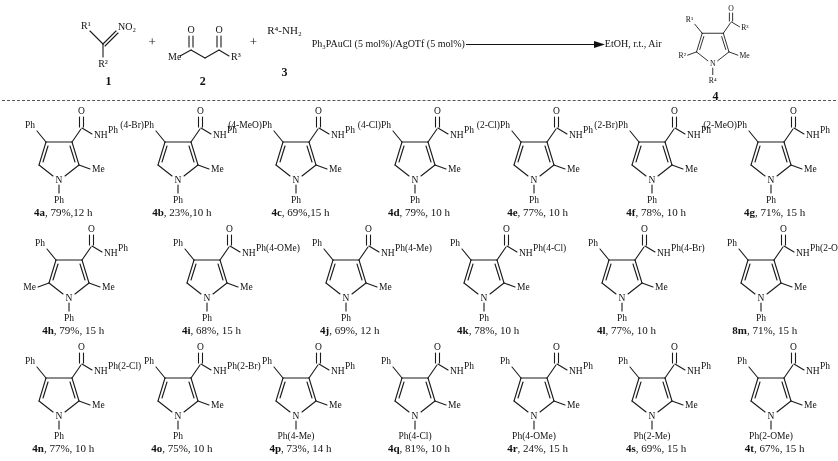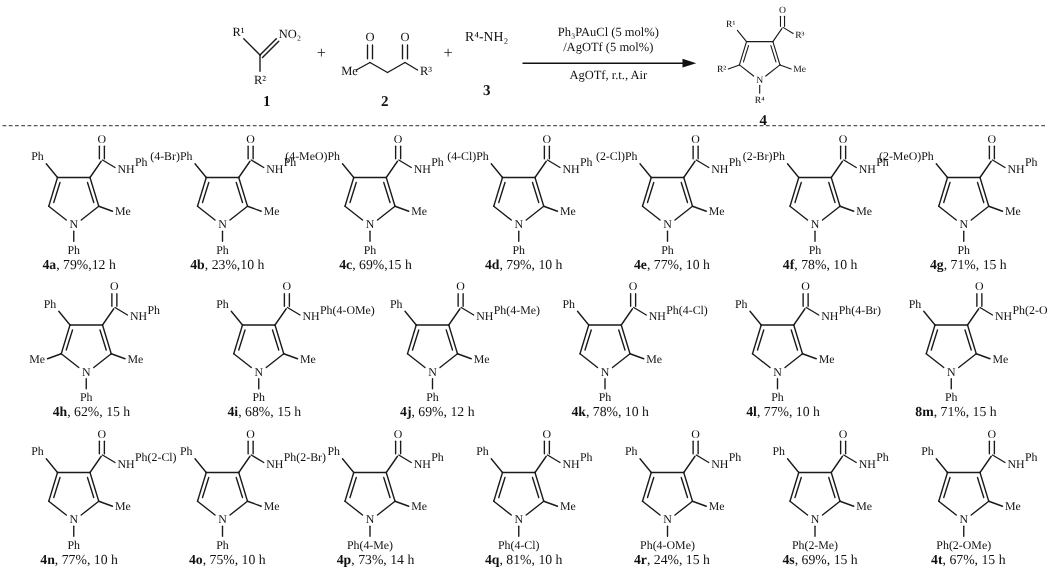--- a/index.html
+++ b/index.html
@@ -3,21 +3,21 @@
 <meta charset="utf-8">
 <style>
   html,body{margin:0;padding:0;width:838px;height:461px;background:#ffffff;color:#111;
     font-family:"Liberation Serif",serif;overflow:hidden;}
   .scheme-row{height:100px;display:flex;justify-content:center;align-items:center;gap:10px;
     padding-top:2px;box-sizing:border-box;}
   .cmpd{display:flex;flex-direction:column;align-items:center;}
   .cmpd-num{font-weight:bold;font-size:12px;line-height:1;margin-top:4px;}
   .plus{font-size:13px;margin-bottom:18px;}
   .formula{font-size:11px;margin-bottom:26px;}
-  .cond{display:flex;flex-direction:column;align-items:center;font-size:10px;line-height:1.25;
+  .cond{display:flex;align-items:center;font-size:10px;line-height:1.25;
     margin-bottom:14px;}
   .separator{border-top:1.4px dashed #555;margin:0 2px;height:0;}
   .row{display:flex;justify-content:space-around;align-items:flex-start;height:118px;padding:0 4px;}
   .card{display:flex;flex-direction:column;align-items:center;width:112px;flex:0 0 auto;}
   .caption{font-size:11px;white-space:nowrap;line-height:1.1;margin-top:-1px;}
   svg.mol{overflow:visible;display:block;}
   svg.mol line{stroke:#1a1a1a;stroke-width:1.1;stroke-linecap:round;}
   svg.mol text{font-size:9.5px;fill:#111;}
   svg.cmpd-svg text{font-size:10px;}
   .arrow-svg line{stroke:#111;stroke-width:1.2;}
@@ -72,21 +72,21 @@
     <div class="cmpd-num">3</div>
   </div>
 
   <div class="cond">
     <div>Ph₃PAuCl (5 mol%)</div>
     <div>/AgOTf (5 mol%)</div>
     <svg class="arrow-svg" width="140" height="9" viewBox="0 0 140 9">
       <line x1="1" y1="4.5" x2="130" y2="4.5"></line>
       <polygon points="140,4.5 129,1 129,8"></polygon>
     </svg>
-    <div>AgOTf, r.t., Air</div>
+    <div>EtOH, r.t., Air</div>
   </div>
 
   <div class="cmpd">
     <svg class="mol" width="88" height="86" viewBox="0 0 108 106">
       <g>
         <line x1="63" y1="41" x2="37" y2="41"></line>
         <line x1="70" y1="64" x2="63" y2="41"></line>
         <line x1="37" y1="41" x2="30" y2="64"></line>
         <line x1="56" y1="75" x2="70" y2="64"></line>
         <line x1="30" y1="64" x2="44" y2="75"></line>
@@ -373,21 +373,21 @@
       </g>
       <text x="26" y="27" text-anchor="end">Ph</text>
       <text x="72.5" y="13" text-anchor="middle">O</text>
       <text x="85" y="37">NH</text>
       <text x="99" y="32">Ph</text>
       <text x="83" y="71">Me</text>
       <text x="17" y="71" text-anchor="end">Me</text>
       <text x="50" y="81.5" text-anchor="middle">N</text>
       <text x="50" y="102" text-anchor="middle">Ph</text>
     </svg>
-    <div class="caption"><b>4h</b><span>, 62%, 15 h</span></div>
+    <div class="caption"><b>4h</b><span>, 79%, 15 h</span></div>
   </div>
 
   <div class="card">
     <svg class="mol" width="108" height="106" viewBox="0 0 108 106">
       <g>
         <line x1="63" y1="41" x2="37" y2="41"></line>
         <line x1="70" y1="64" x2="63" y2="41"></line>
         <line x1="37" y1="41" x2="30" y2="64"></line>
         <line x1="56" y1="75" x2="70" y2="64"></line>
         <line x1="30" y1="64" x2="44" y2="75"></line>

